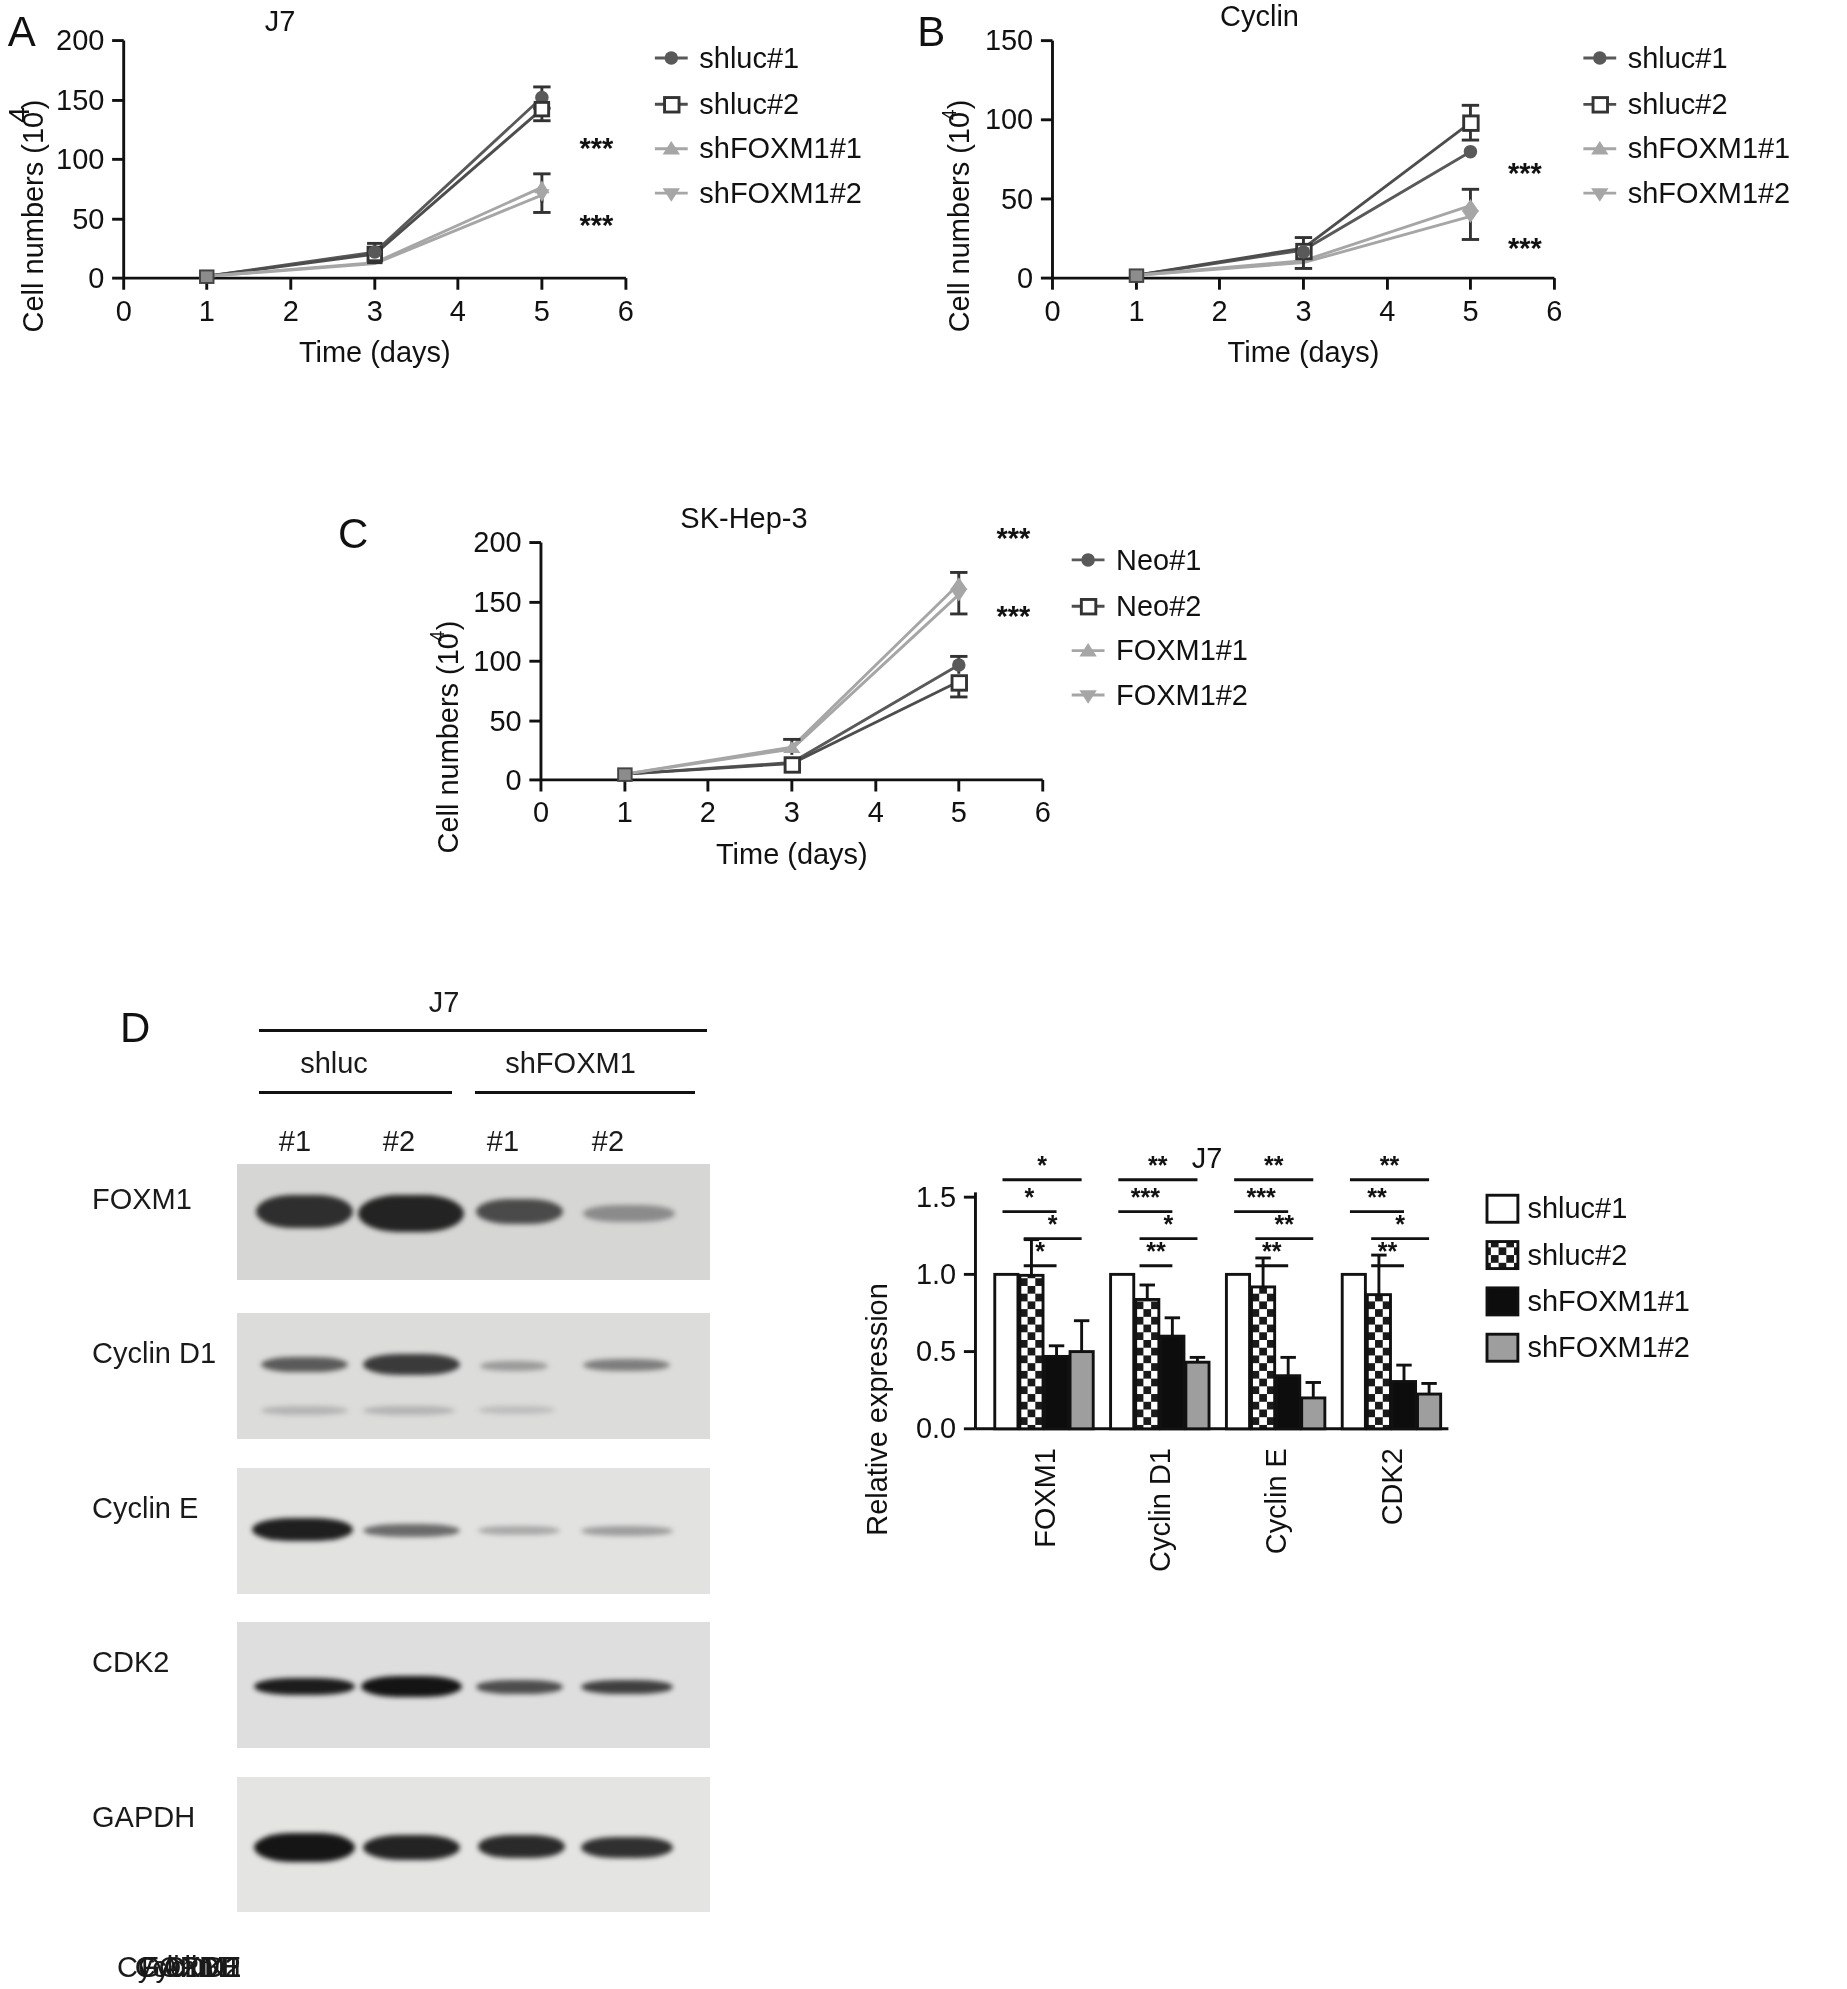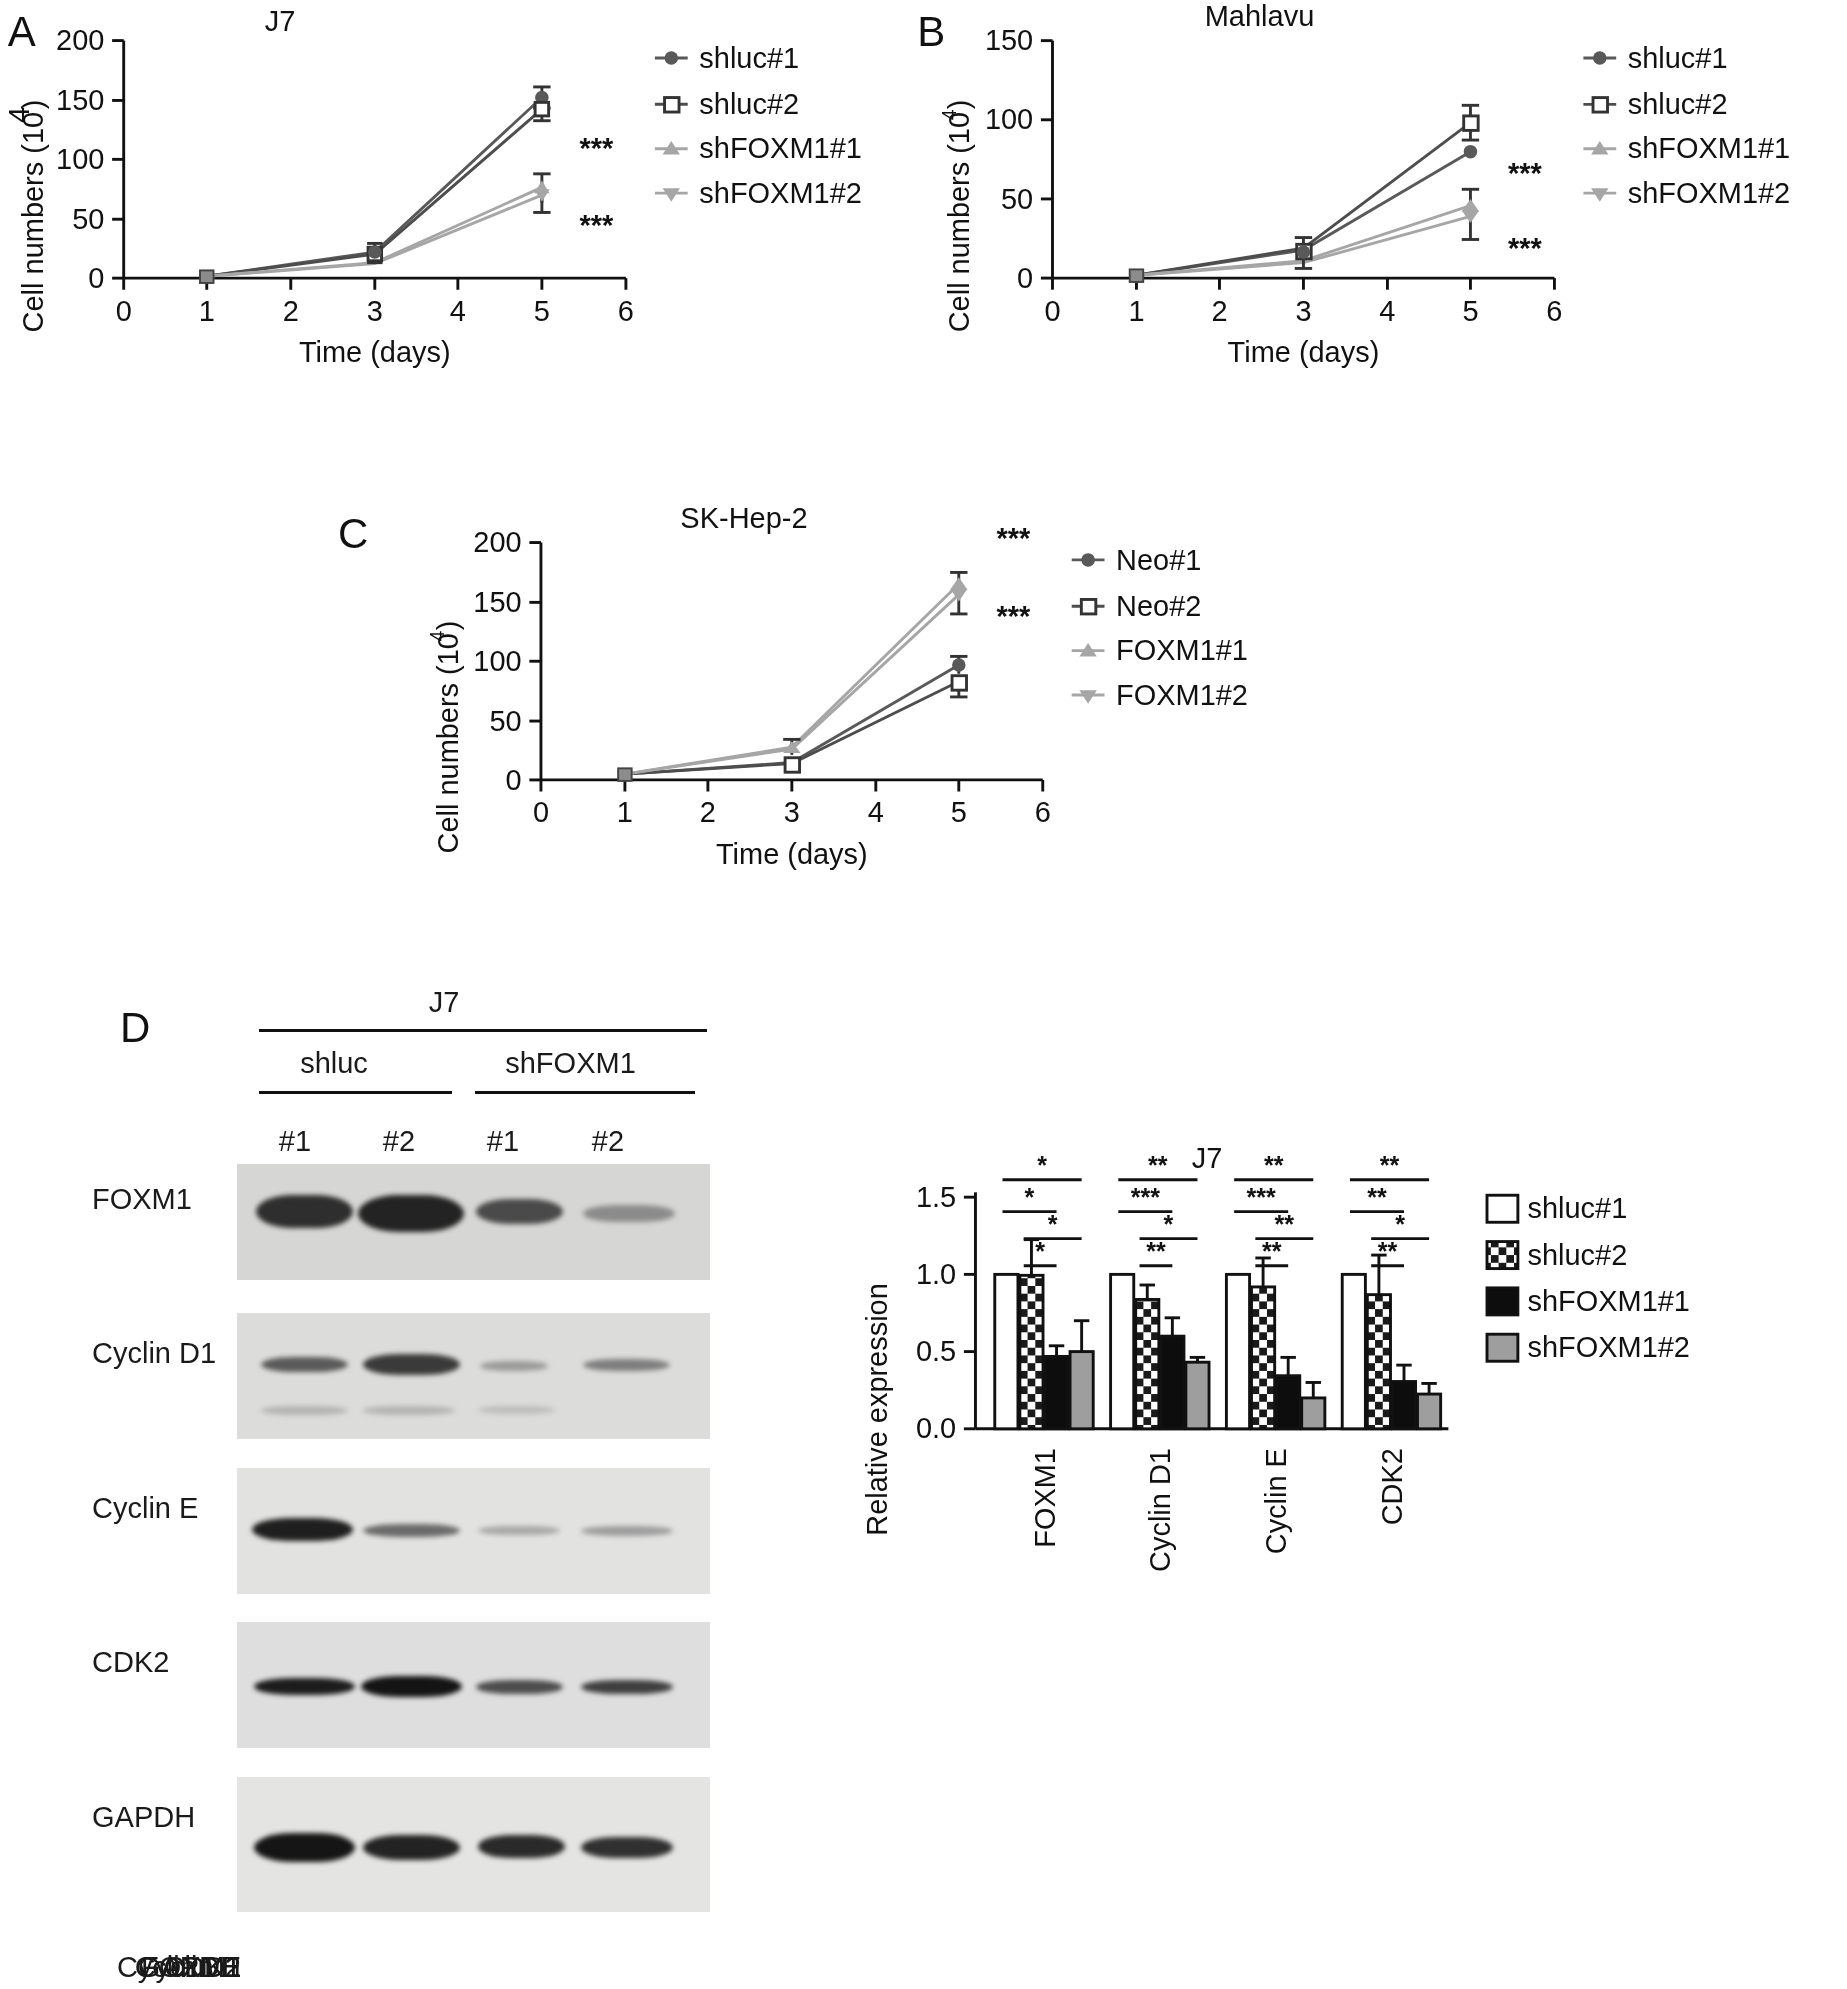--- a/index.html
+++ b/index.html
@@ -142,21 +142,21 @@
       <text class="legend-label" x="724" y="164">shFOXM1#1</text>
       <line x1="678" y1="200" x2="712" y2="200" stroke="#a6a6a6" stroke-width="3"></line>
         <polygon points="695,209 686,195 704,195" fill="#a6a6a6"></polygon>
       <text class="legend-label" x="724" y="210">shFOXM1#2</text>
     </g>
   </svg>
 </div>
 
 <div class="panel" style="left:927px;top:0px;width:917px;height:367px;">
   <div class="panel-letter" style="left:-9.7px;top:7.7px;">B</div>
-  <div class="chart-title" style="left:-126px;top:0px;">Mahlavu</div>
+  <div class="chart-title" style="left:-126px;top:0px;">Cyclin</div>
 
   <svg width="917" height="367" viewBox="0 0 950 380">
     <text class="axis-label" transform="translate(44,230) rotate(-90)" text-anchor="middle">Cell numbers (10</text>
     <text transform="translate(30,119) rotate(-90)" text-anchor="middle" font-size="20">4</text>
     <text class="axis-label" transform="translate(44,108) rotate(-90)" text-anchor="middle">)</text>
 
     <line x1="130" y1="42" x2="130" y2="288" stroke="#111" stroke-width="3"></line>
     <line x1="130" y1="288" x2="650" y2="288" stroke="#111" stroke-width="3"></line>
 
     <g stroke="#111" stroke-width="3">
@@ -233,21 +233,21 @@
       <text class="legend-label" x="726" y="164">shFOXM1#1</text>
       <line x1="680" y1="200" x2="714" y2="200" stroke="#a6a6a6" stroke-width="3"></line>
         <polygon points="697,209 688,195 706,195" fill="#a6a6a6"></polygon>
       <text class="legend-label" x="726" y="210">shFOXM1#2</text>
     </g>
   </svg>
 </div>
 
 <div class="panel" style="left:415px;top:502px;width:966px;height:386px;">
   <div class="panel-letter" style="left:-77px;top:7.7px;">C</div>
-  <div class="chart-title" style="left:-154px;top:0px;">SK-Hep-2</div>
+  <div class="chart-title" style="left:-154px;top:0px;">SK-Hep-3</div>
 
   <svg width="966" height="386" viewBox="0 0 1000 400">
     <text class="axis-label" transform="translate(44,250) rotate(-90)" text-anchor="middle">Cell numbers (10</text>
     <text transform="translate(30,139) rotate(-90)" text-anchor="middle" font-size="20">4</text>
     <text class="axis-label" transform="translate(44,128) rotate(-90)" text-anchor="middle">)</text>
 
     <line x1="130" y1="42" x2="130" y2="288" stroke="#111" stroke-width="3"></line>
     <line x1="130" y1="288" x2="650" y2="288" stroke="#111" stroke-width="3"></line>
 
     <g stroke="#111" stroke-width="3">

